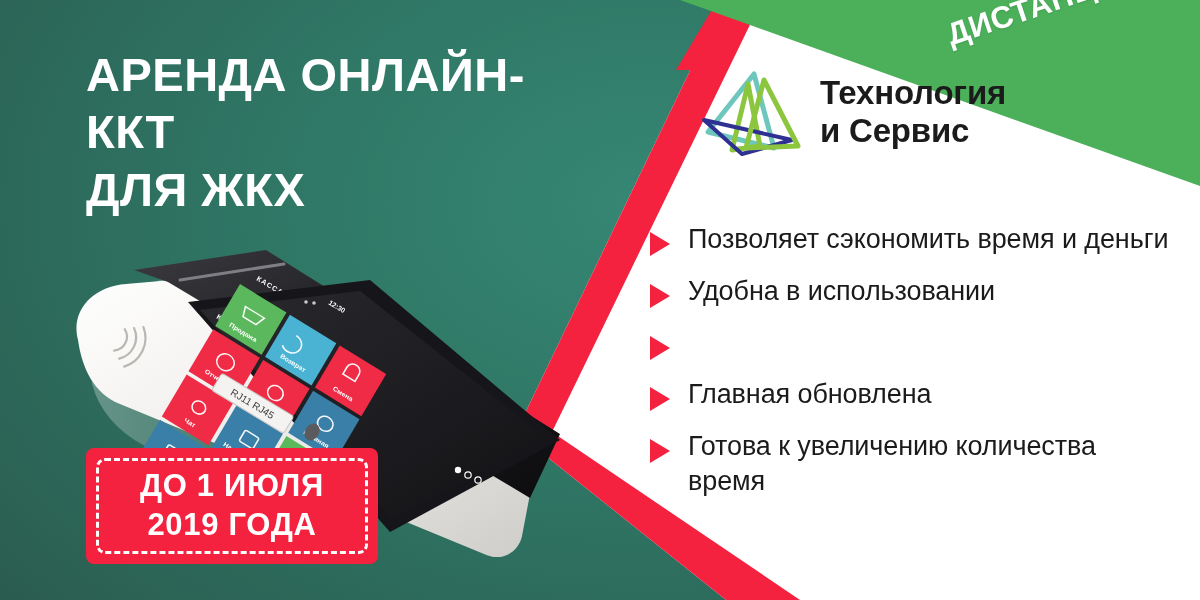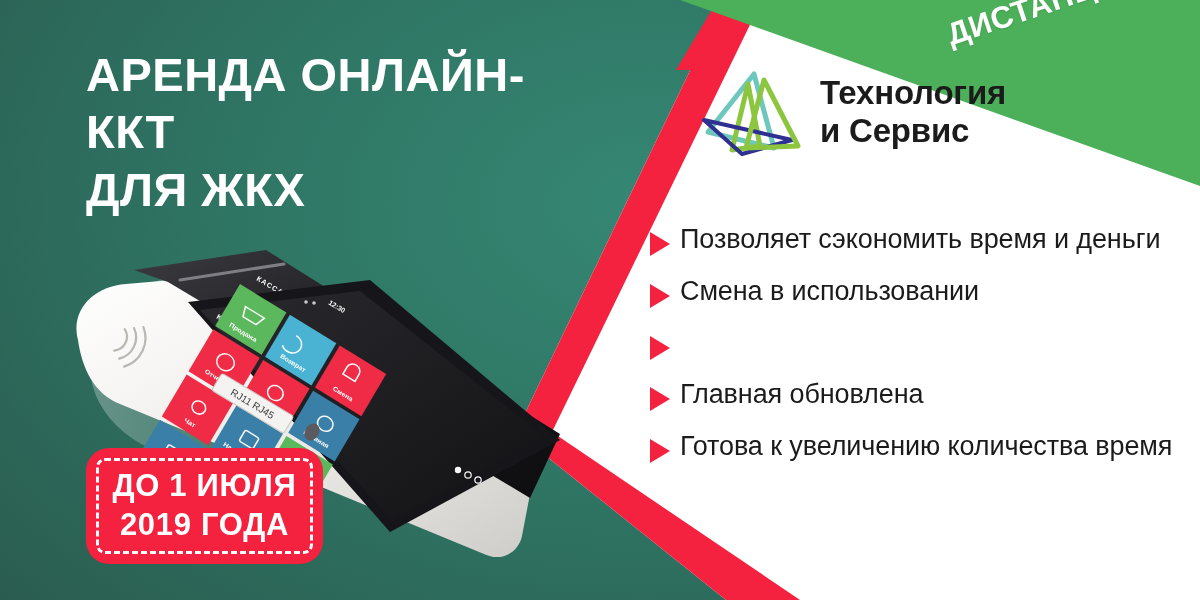--- a/index.html
+++ b/index.html
@@ -83,23 +83,23 @@
     line-height: 1.22;
     letter-spacing: 0.5px;
     text-transform: uppercase;
   }
   .headline .l2 { display: block; }
 
   
   .badge {
     position: absolute;
     left: 86px; top: 448px;
-    width: 237px; height: 116px;
+    width: 292px; height: 116px;
     background: #f4213f;
-    border-radius: 23px;
+    border-radius: 8px;
     z-index: 6;
   }
   .badge-inner {
     position: absolute;
     inset: 10px;
     border: 3px dashed #ffffff;
     border-radius: 9px;
     display: flex;
     flex-direction: column;
     align-items: center;
@@ -134,21 +134,21 @@
 
   
   .bullets {
     position: absolute;
     left: 650px; top: 222px;
     width: 524px;
   }
   .bullet {
     display: flex;
     align-items: flex-start;
-    gap: 10px;
+    gap: 18px;
     margin-bottom: 17px;
   }
   .bullet-marker {
     flex: none;
     width: 0; height: 0;
     margin-top: 10px;
     border-left: 20px solid #f4213f;
     border-top: 12px solid transparent;
     border-bottom: 12px solid transparent;
   }
@@ -326,21 +326,21 @@
     </span>
   </div>
 
   <ul class="bullets">
     <li class="bullet">
       <span class="bullet-marker"></span>
       <span class="bullet-text">Позволяет сэкономить время и деньги</span>
     </li>
     <li class="bullet">
       <span class="bullet-marker"></span>
-      <span class="bullet-text">Смена в использовании</span>
+      <span class="bullet-text">Удобна в использовании</span>
     </li>
     <li class="bullet">
       <span class="bullet-marker"></span>
     </li>
     <li class="bullet">
       <span class="bullet-marker"></span>
       <span class="bullet-text">Главная обновлена</span>
     </li>
     <li class="bullet">
       <span class="bullet-marker"></span>

